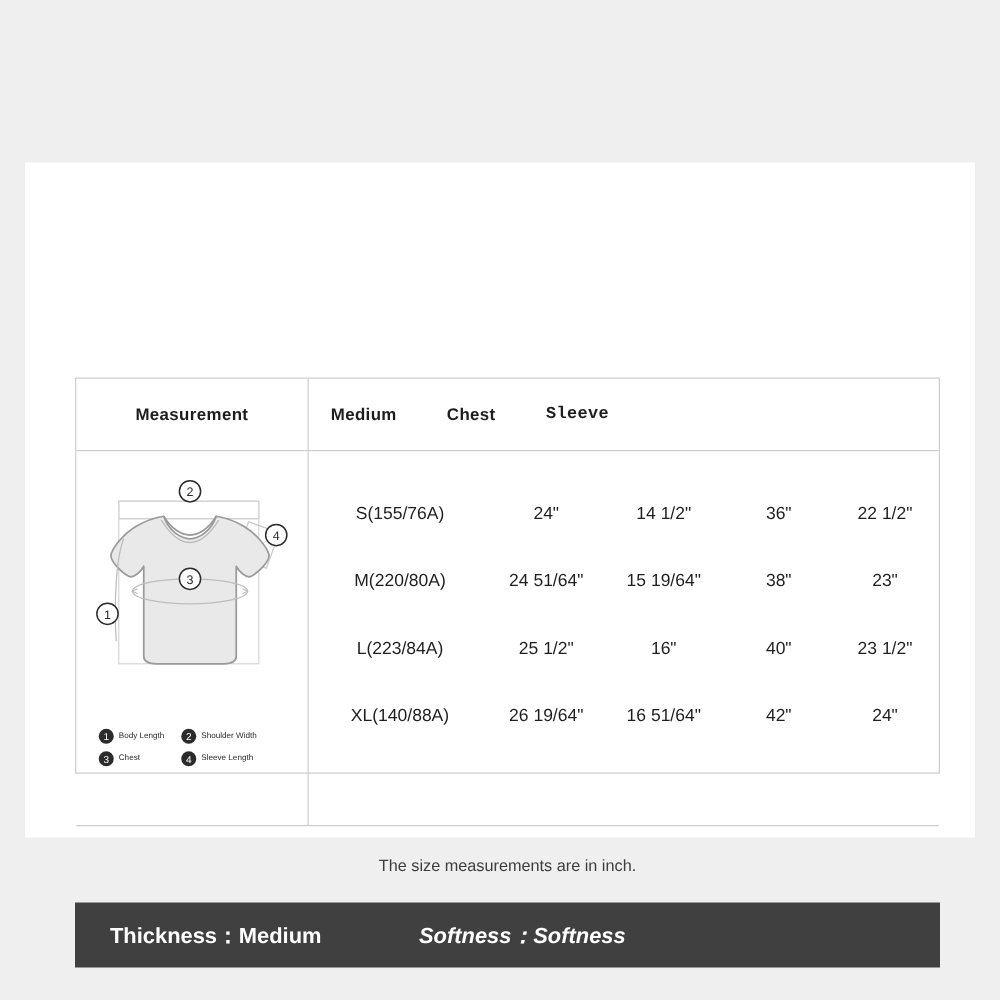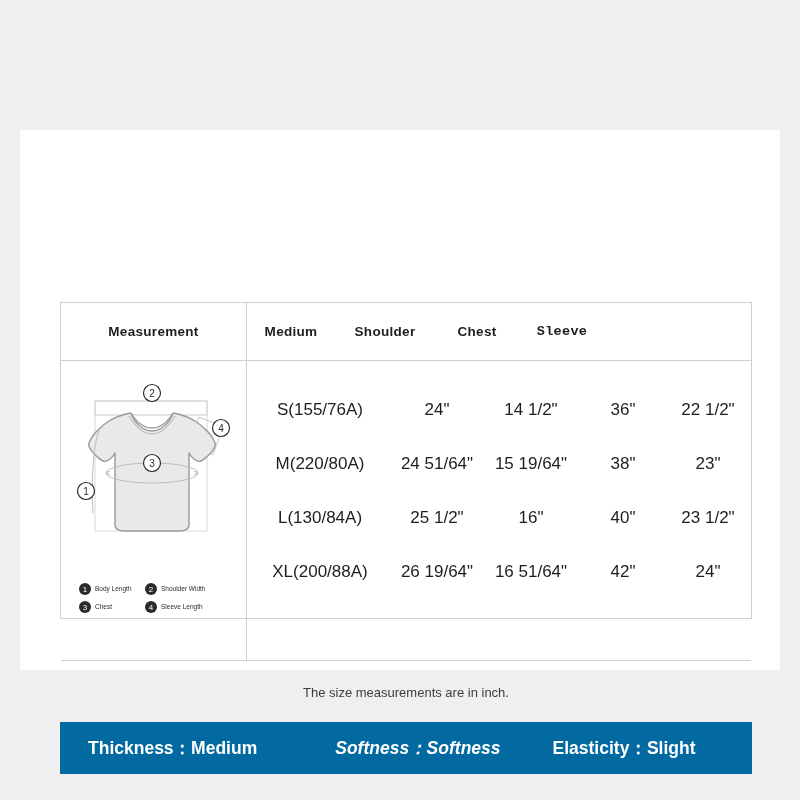--- a/index.html
+++ b/index.html
@@ -93,21 +93,21 @@
     flex: 1;
     position: relative;
   }
   .data-table {
     width: 100%;
     border-collapse: collapse;
     table-layout: fixed;
   }
   .data-table td {
     text-align: center;
-    font-size: 17px;
+    font-size: 14px;
     color: #1e1e1e;
     height: 54px;
     padding: 0;
   }
   .data-table tr:first-child td { padding-top: 22px; }
   .col-size     { width: 146px; }
   .col-length   { width: 88px; }
   .col-shoulder { width: 100px; }
   .col-chest    { width: 84px; }
   .col-sleeve   { width: 86px; }
@@ -130,21 +130,21 @@
     color: #3c3c3c;
   }
 
   
   .footer-bar {
     position: absolute;
     left: 40px;
     top: 592px;
     width: 692px;
     height: 52px;
-    background: #0369a1;
+    background: #404040;
     display: flex;
     align-items: center;
     box-sizing: border-box;
   }
   .footer-item {
     color: #ffffff;
     font-size: 17.5px;
     font-weight: bold;
     white-space: nowrap;
   }
@@ -197,21 +197,20 @@
 <body>
 
 <div class="page">
   <div class="card">
 
     <div class="chart">
 
       <div class="header-row">
         <div class="header-cell hc-measure">Measurement</div>
         <div class="header-cell hc-length">Medium</div>
-        <div class="header-cell hc-shoulder">Shoulder</div>
         <div class="header-cell hc-chest">Chest</div>
         <div class="header-cell hc-sleeve">Sleeve</div>
       </div>
 
       <div class="body-row">
 
         <div class="illus-cell">
           <div class="shirt-wrap">
             <svg width="170" height="230" viewBox="0 0 170 230">
 
@@ -273,44 +272,43 @@
                 <td class="col-sleeve">22 1/2"</td>
               </tr>
               <tr>
                 <td class="col-size">M(220/80A)</td>
                 <td class="col-length">24 51/64"</td>
                 <td class="col-shoulder">15 19/64"</td>
                 <td class="col-chest">38"</td>
                 <td class="col-sleeve">23"</td>
               </tr>
               <tr>
-                <td class="col-size">L(130/84A)</td>
+                <td class="col-size">L(223/84A)</td>
                 <td class="col-length">25 1/2"</td>
                 <td class="col-shoulder">16"</td>
                 <td class="col-chest">40"</td>
                 <td class="col-sleeve">23 1/2"</td>
               </tr>
               <tr>
-                <td class="col-size">XL(200/88A)</td>
+                <td class="col-size">XL(140/88A)</td>
                 <td class="col-length">26 19/64"</td>
                 <td class="col-shoulder">16 51/64"</td>
                 <td class="col-chest">42"</td>
                 <td class="col-sleeve">24"</td>
               </tr>
             </tbody>
           </table>
         </div>
       </div>
 
       <div class="notes">
         <div class="note-line">The size measurements are in inch.</div>
       </div>
 
     </div>
 
     <div class="footer-bar">
       <span class="footer-item fi-1">Thickness：Medium</span>
       <span class="footer-item fi-2">Softness：Softness</span>
-      <span class="footer-item fi-3">Elasticity：Slight</span>
     </div>
 
   </div>
 </div>
 
 </body></html>

